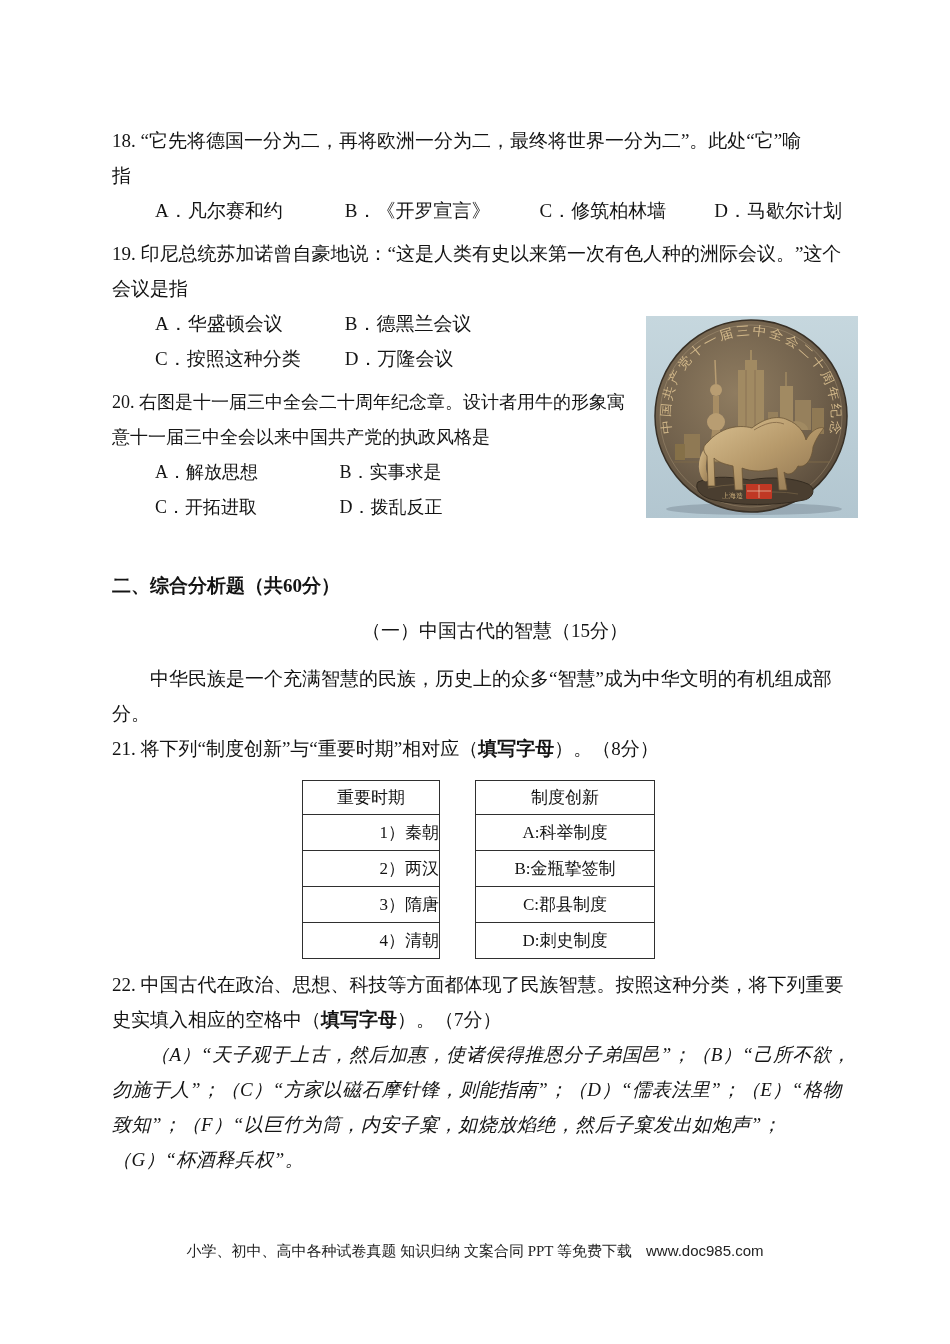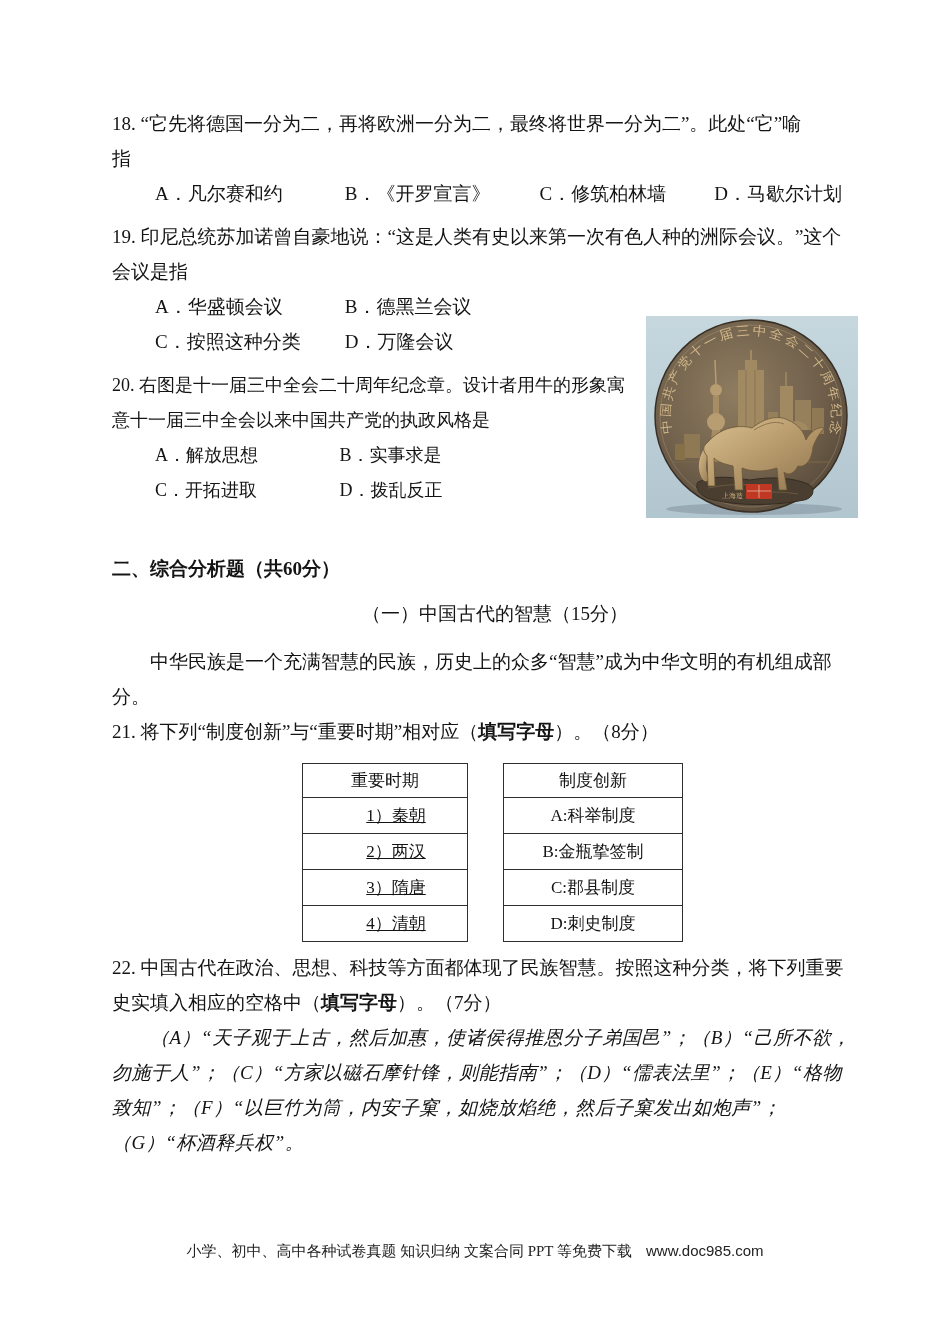--- a/index.html
+++ b/index.html
@@ -1,39 +1,39 @@
 <!DOCTYPE html>
 <html><head>
 <meta charset="utf-8">
 <style>
   html,body { margin:0; padding:0; }
   body {
     width:950px; height:1344px; background:#ffffff; position:relative;
     font-family:"Liberation Serif","DejaVu Serif",serif;
     color:#141414; font-size:19px; overflow:hidden;
   }
-  .content { position:absolute; left:112px; top:106px; width:766px; }
+  .content { position:absolute; left:112px; top:123px; width:766px; }
   .line { line-height:35px; white-space:nowrap; }
   .opt-row { line-height:35px; padding-left:43px; white-space:nowrap; }
   .opt-row span { display:inline-block; }
   .w185 { width:185px; } .w190 { width:190px; } .w170 { width:170px; } .w180 { width:180px; }
   .q19 { margin-top:8px; }
   .q20 { margin-top:9px; font-size:18px; }
   .sec-title { margin-top:43px; font-weight:bold; line-height:35px; }
   .sub-title { margin-top:10px; font-weight:normal; text-align:center; line-height:35px; }
   .intro { margin-top:13px; }
   .indent { text-indent:2em; }
   .b { font-weight:bold; }
   .tables { margin-top:14px; margin-left:190px; display:flex; gap:35px; }
   table { border-collapse:collapse; font-size:17px; color:#141414; }
   td, th { border:1px solid #2f2f2f; font-weight:normal; padding:0; }
-  .tbl-left { width:166px; } .tbl-right { width:180px; }
+  .tbl-left { width:138px; } .tbl-right { width:180px; }
   th { height:33px; text-align:center; }
   td { height:35px; }
-  .tbl-left td { padding-left:22px; text-align:center;text-decoration:underline; }
+  .tbl-left td { padding-left:22px; text-align:right; }
   .tbl-right td { text-align:center; }
   .q22 { margin-top:8px; }
   .quotes { font-style:italic; }
   .quotes .line { letter-spacing:0.5px; }
   .medal-photo { position:absolute; left:646px; top:316px; width:212px; height:202px; }
   .footer {
     position:absolute; top:1240px; left:0; width:950px; text-align:center;
     font-size:15px; color:#222; line-height:22px;
   }
   .footer .url {

